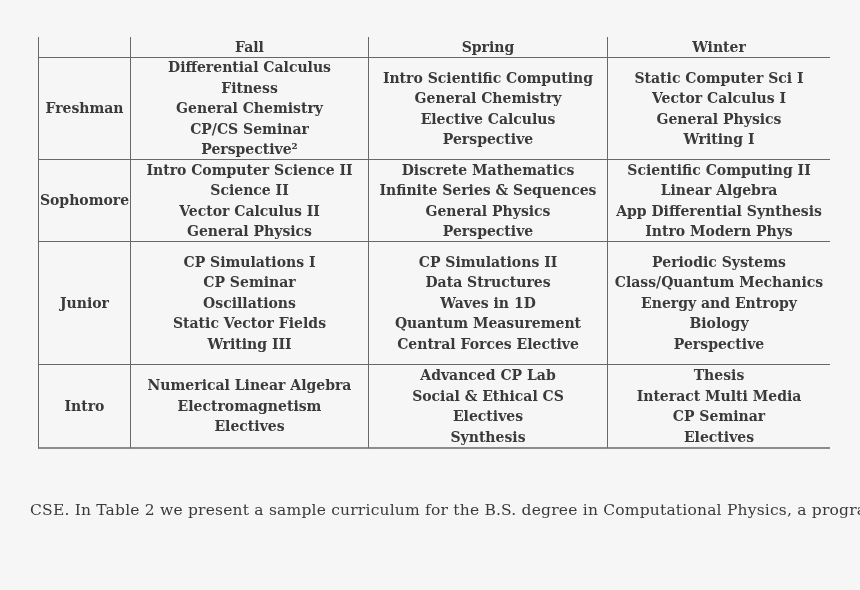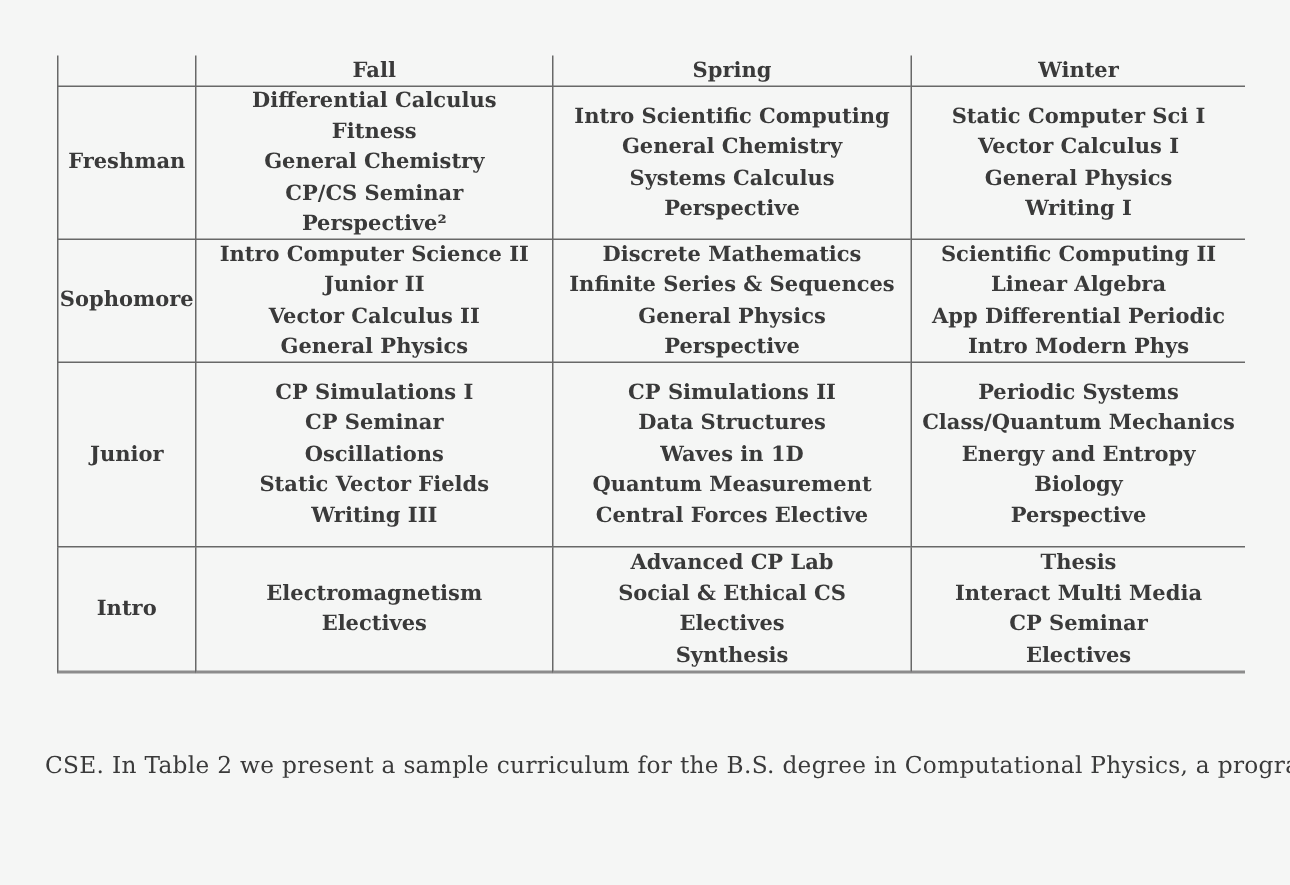--- a/index.html
+++ b/index.html
@@ -62,47 +62,47 @@
     <div class="cell">
         <div class="line">Differential Calculus</div>
         <div class="line">Fitness</div>
         <div class="line">General Chemistry</div>
         <div class="line">CP/CS Seminar</div>
         <div class="line">Perspective²</div>
       </div>
     <div class="cell">
         <div class="line">Intro Scientific Computing</div>
         <div class="line">General Chemistry</div>
-        <div class="line">Systems Calculus</div>
+        <div class="line">Elective Calculus</div>
         <div class="line">Perspective</div>
       </div>
     <div class="cell">
         <div class="line">Static Computer Sci I</div>
         <div class="line">Vector Calculus I</div>
         <div class="line">General Physics</div>
         <div class="line">Writing I</div>
       </div>
 
     <div class="cell">Sophomore</div>
     <div class="cell">
         <div class="line">Intro Computer Science II</div>
-        <div class="line">Junior II</div>
+        <div class="line">Science II</div>
         <div class="line">Vector Calculus II</div>
         <div class="line">General Physics</div>
       </div>
     <div class="cell">
         <div class="line">Discrete Mathematics</div>
         <div class="line">Infinite Series &amp; Sequences</div>
         <div class="line">General Physics</div>
         <div class="line">Perspective</div>
       </div>
     <div class="cell">
         <div class="line">Scientific Computing II</div>
         <div class="line">Linear Algebra</div>
-        <div class="line">App Differential Periodic</div>
+        <div class="line">App Differential Synthesis</div>
         <div class="line">Intro Modern Phys</div>
       </div>
 
     <div class="cell">Junior</div>
     <div class="cell">
         <div class="line">CP Simulations I</div>
         <div class="line">CP Seminar</div>
         <div class="line">Oscillations</div>
         <div class="line">Static Vector Fields</div>
         <div class="line">Writing III</div>
@@ -117,20 +117,21 @@
     <div class="cell">
         <div class="line">Periodic Systems</div>
         <div class="line">Class/Quantum Mechanics</div>
         <div class="line">Energy and Entropy</div>
         <div class="line">Biology</div>
         <div class="line">Perspective</div>
       </div>
 
     <div class="cell lastrow">Intro</div>
     <div class="cell lastrow">
+        <div class="line">Numerical Linear Algebra</div>
         <div class="line">Electromagnetism</div>
         <div class="line">Electives</div>
       </div>
     <div class="cell lastrow">
         <div class="line">Advanced CP Lab</div>
         <div class="line">Social &amp; Ethical CS</div>
         <div class="line">Electives</div>
         <div class="line">Synthesis</div>
       </div>
     <div class="cell lastrow">

